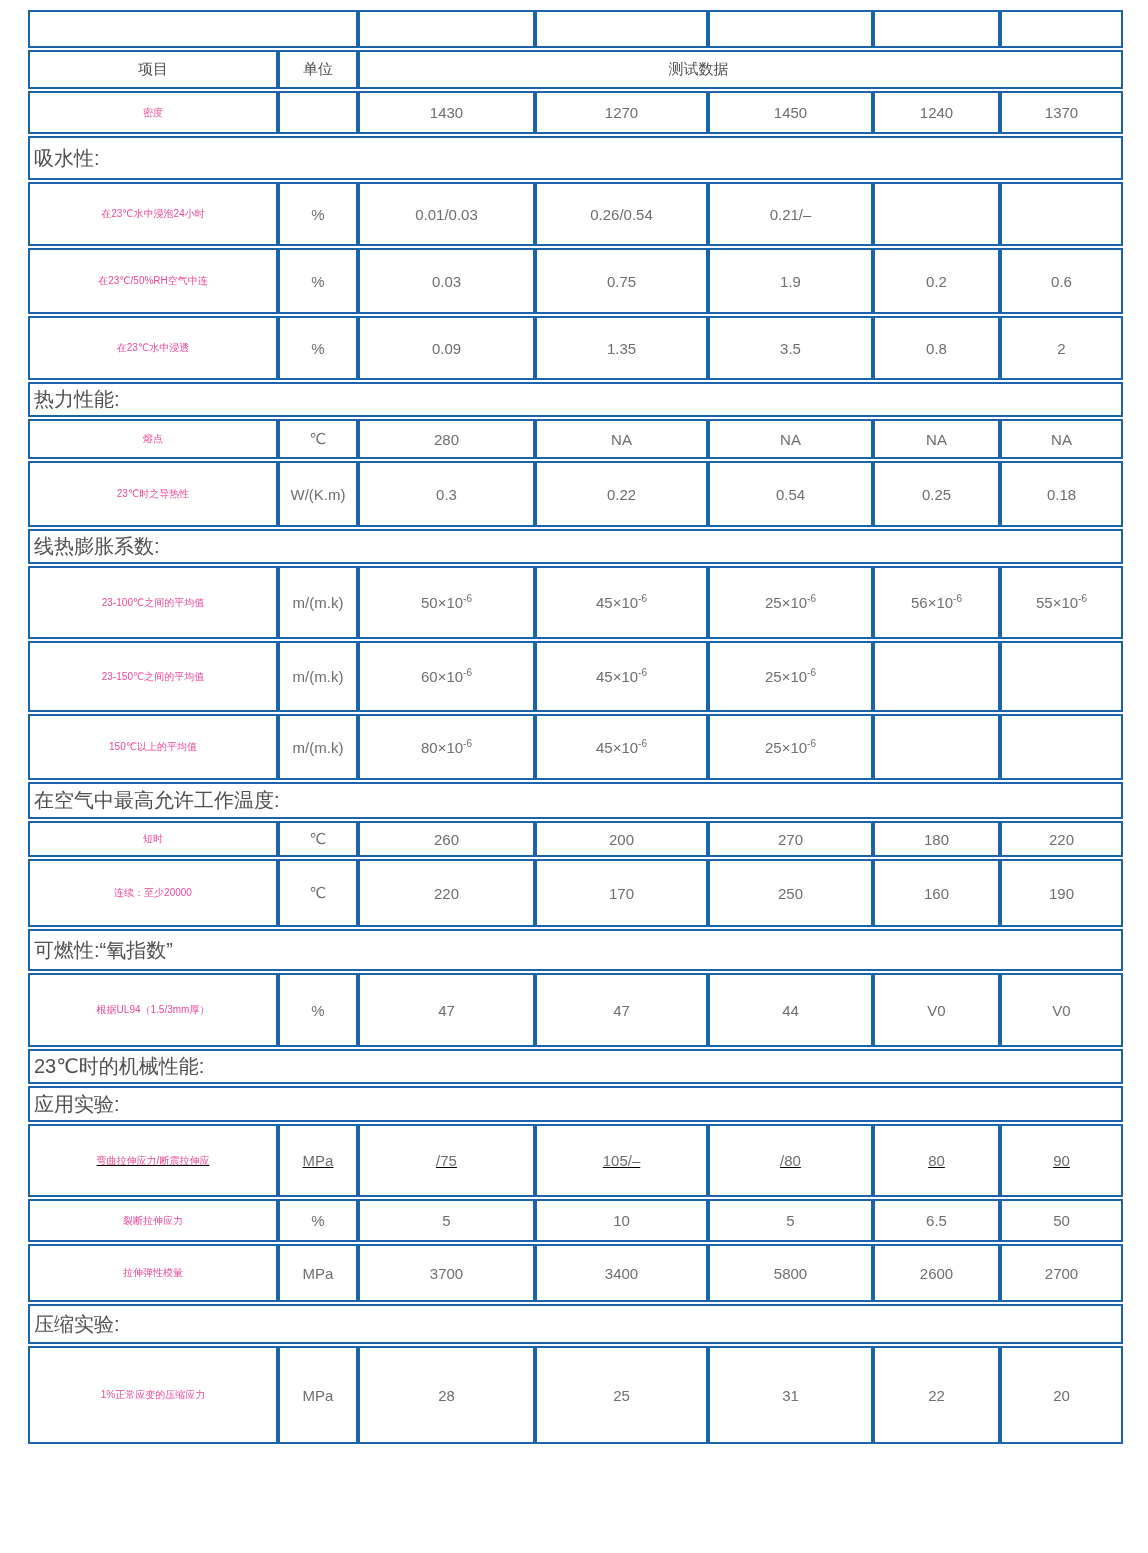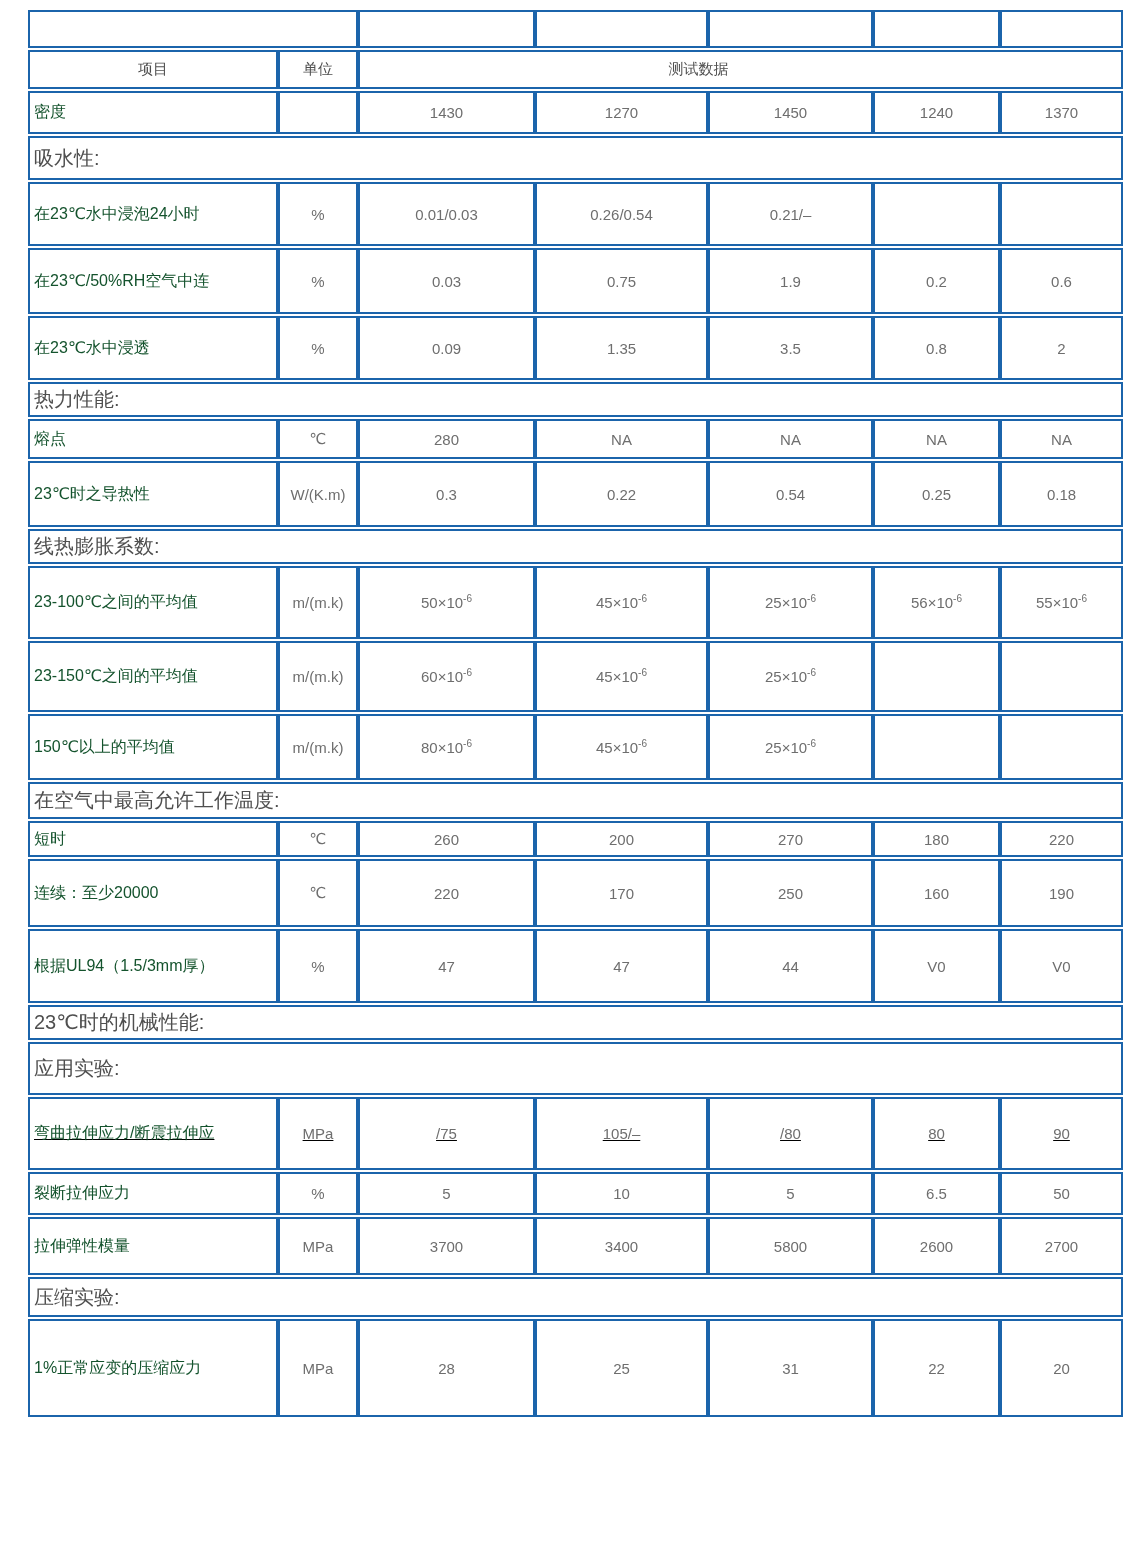--- a/index.html
+++ b/index.html
@@ -45,23 +45,23 @@
   td.subhead-cell.offset {
     padding-right: 88px;
   }
   td.section-cell {
     text-align: left;
     padding-left: 22px;
     color: #4f4f4f;
     font-size: 20px;
   }
   td.label-cell {
-    text-align: left;
-    color: #14532d;
-    font-size: 16px;
+    text-align: center;
+    color: #ec4899;
+    font-size: 10px;
   }
   td.unit-cell {
     text-align: center;
     color: #6e6e6e;
     font-size: 15px;
   }
   td.value-cell {
     text-align: center;
     color: #6e6e6e;
     font-size: 15px;
@@ -205,33 +205,36 @@
         </tr>
         <tr style="height: 68px; padding-left: 32px;">
           <td class="label-cell">连续：至少20000</td>
           <td class="unit-cell">℃</td>
           <td class="value-cell">220</td>
           <td class="value-cell">170</td>
           <td class="value-cell">250</td>
           <td class="value-cell">160</td>
           <td class="value-cell">190</td>
         </tr>
+        <tr style="height: 42px;">
+          <td colspan="7" class="section-cell">可燃性:“氧指数”</td>
+        </tr>
         <tr style="height: 74px;">
           <td class="label-cell">根据UL94（1.5/3mm厚）</td>
           <td class="unit-cell">%</td>
           <td class="value-cell">47</td>
           <td class="value-cell">47</td>
           <td class="value-cell">44</td>
           <td class="value-cell">V0</td>
           <td class="value-cell">V0</td>
         </tr>
         <tr style="height: 32px;">
           <td colspan="7" class="section-cell">23℃时的机械性能:</td>
         </tr>
-        <tr style="height: 53px;">
+        <tr style="height: 36px;">
           <td colspan="7" class="section-cell">应用实验:</td>
         </tr>
         <tr style="height: 73px; text-decoration: underline;">
           <td class="label-cell">弯曲拉伸应力/断震拉伸应</td>
           <td class="unit-cell">MPa</td>
           <td class="value-cell">/75</td>
           <td class="value-cell">105/–</td>
           <td class="value-cell">/80</td>
           <td class="value-cell">80</td>
           <td class="value-cell">90</td>

